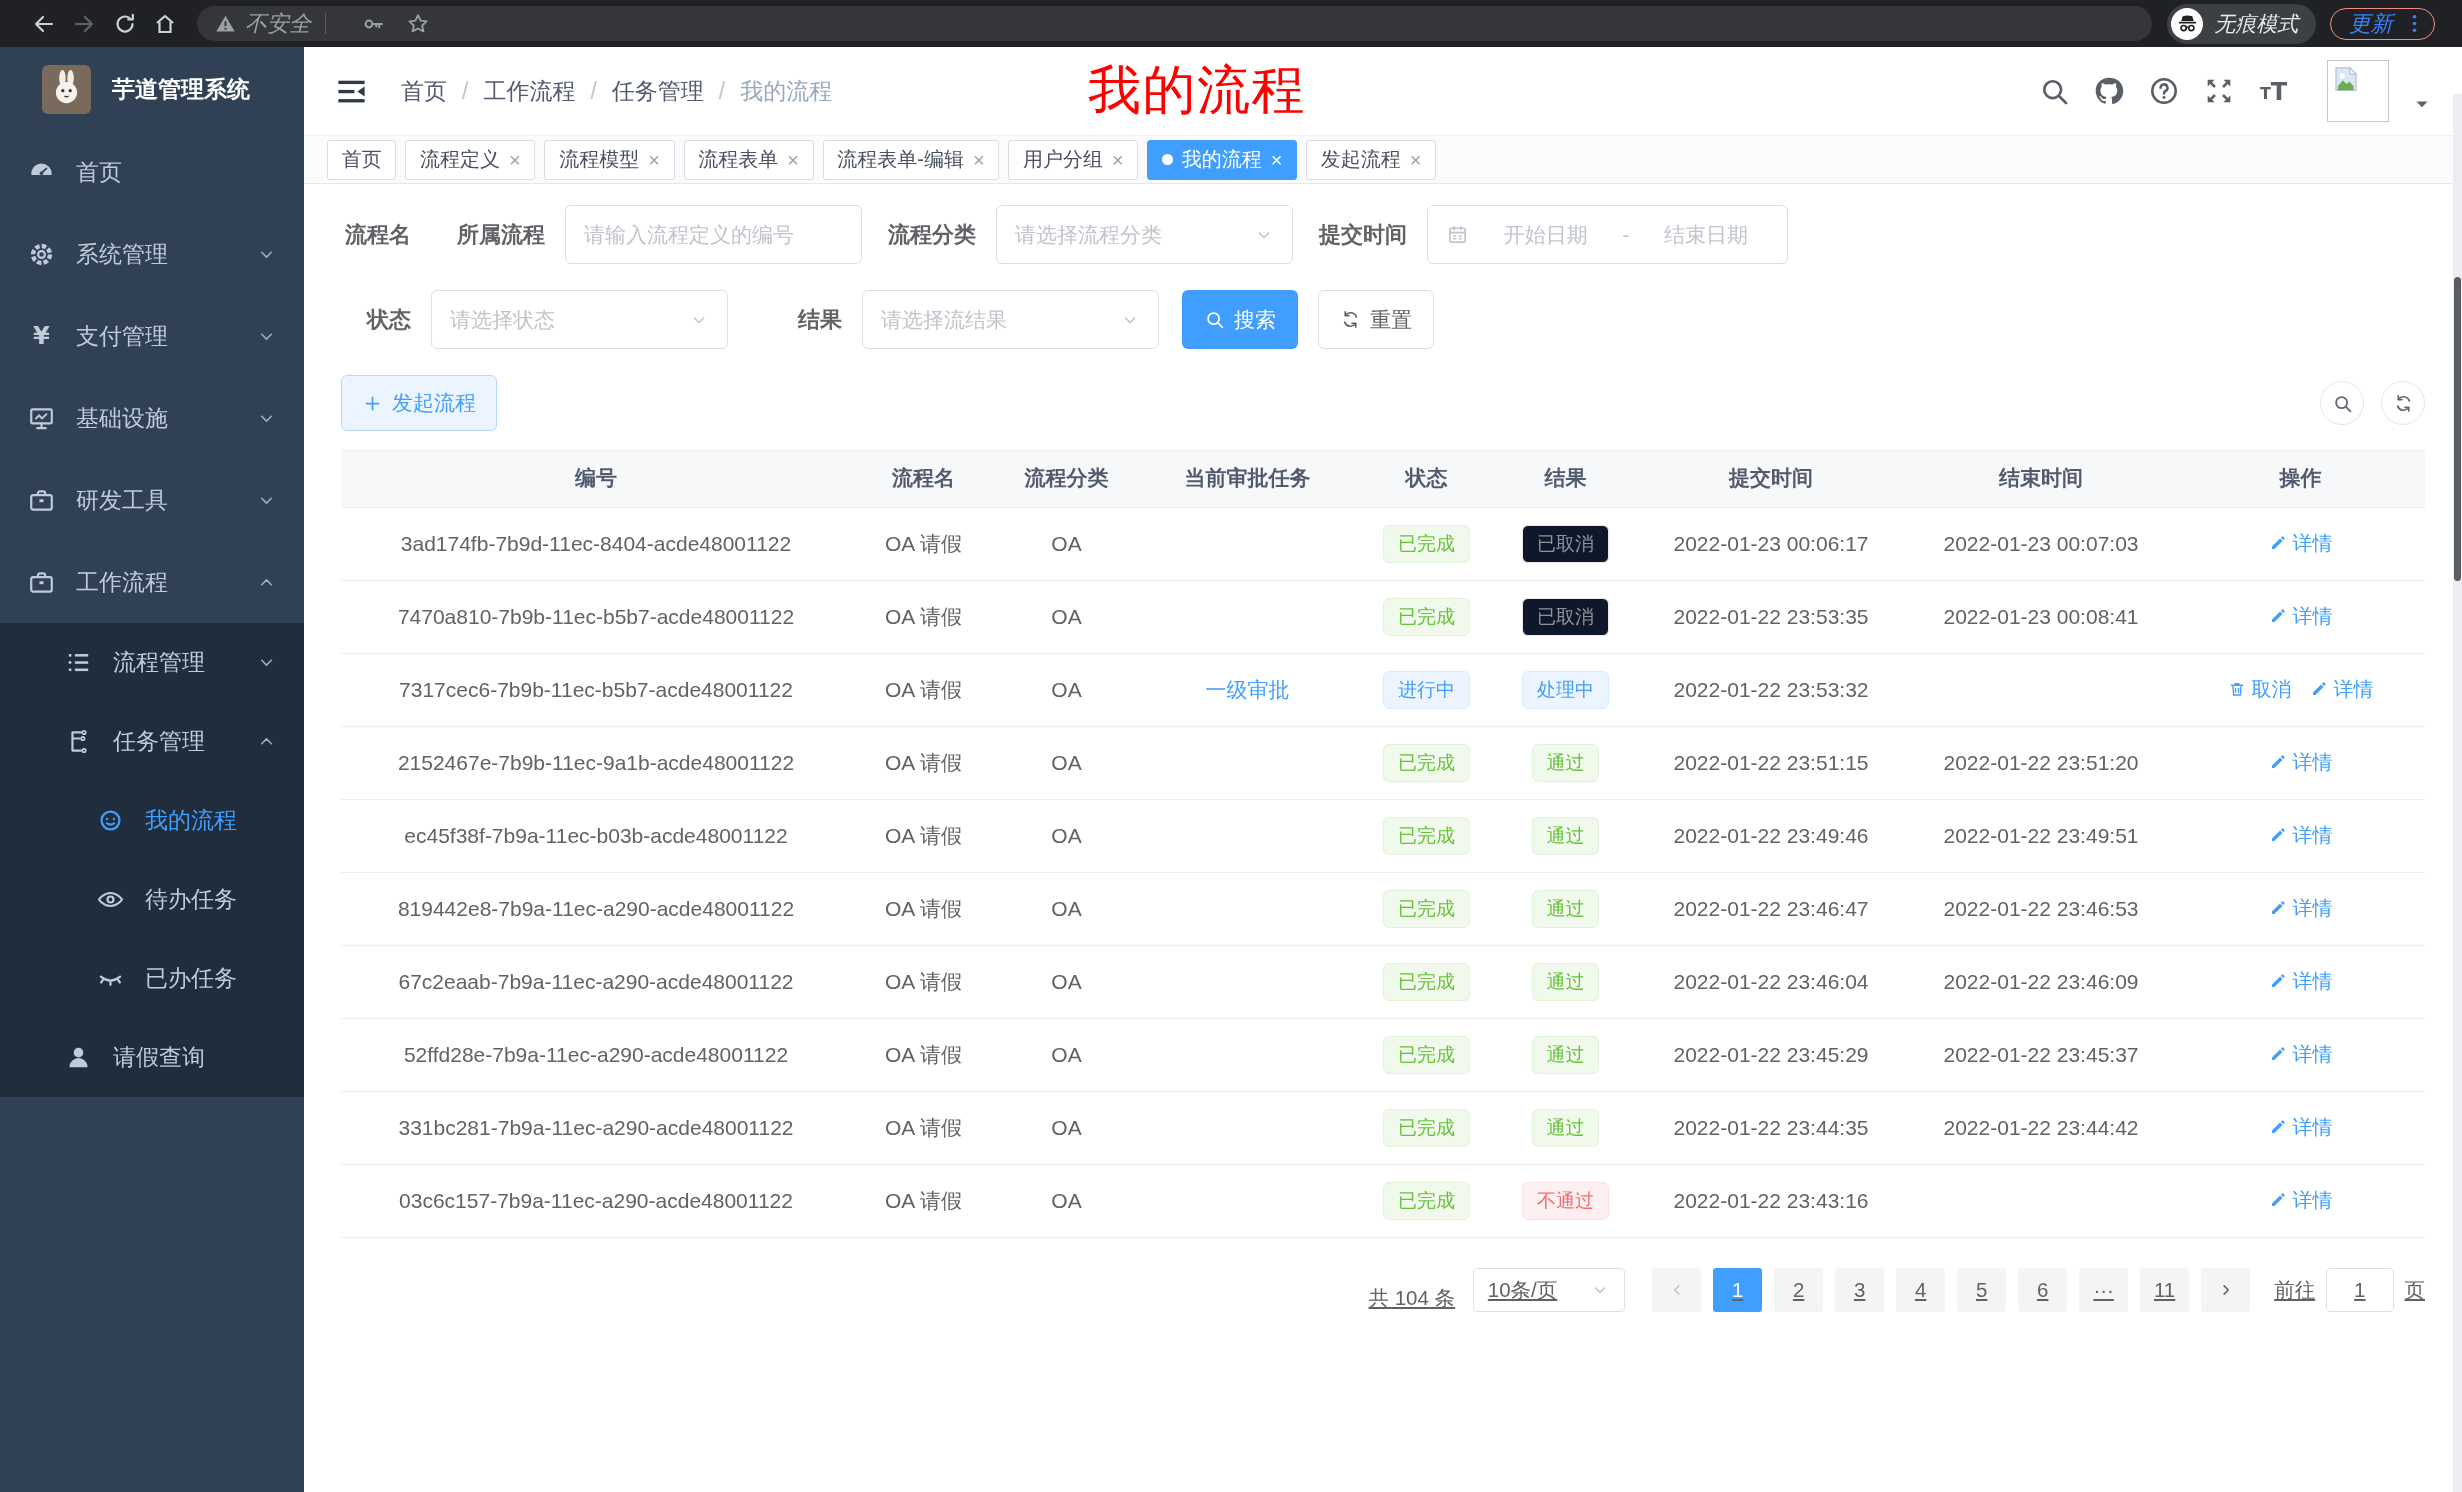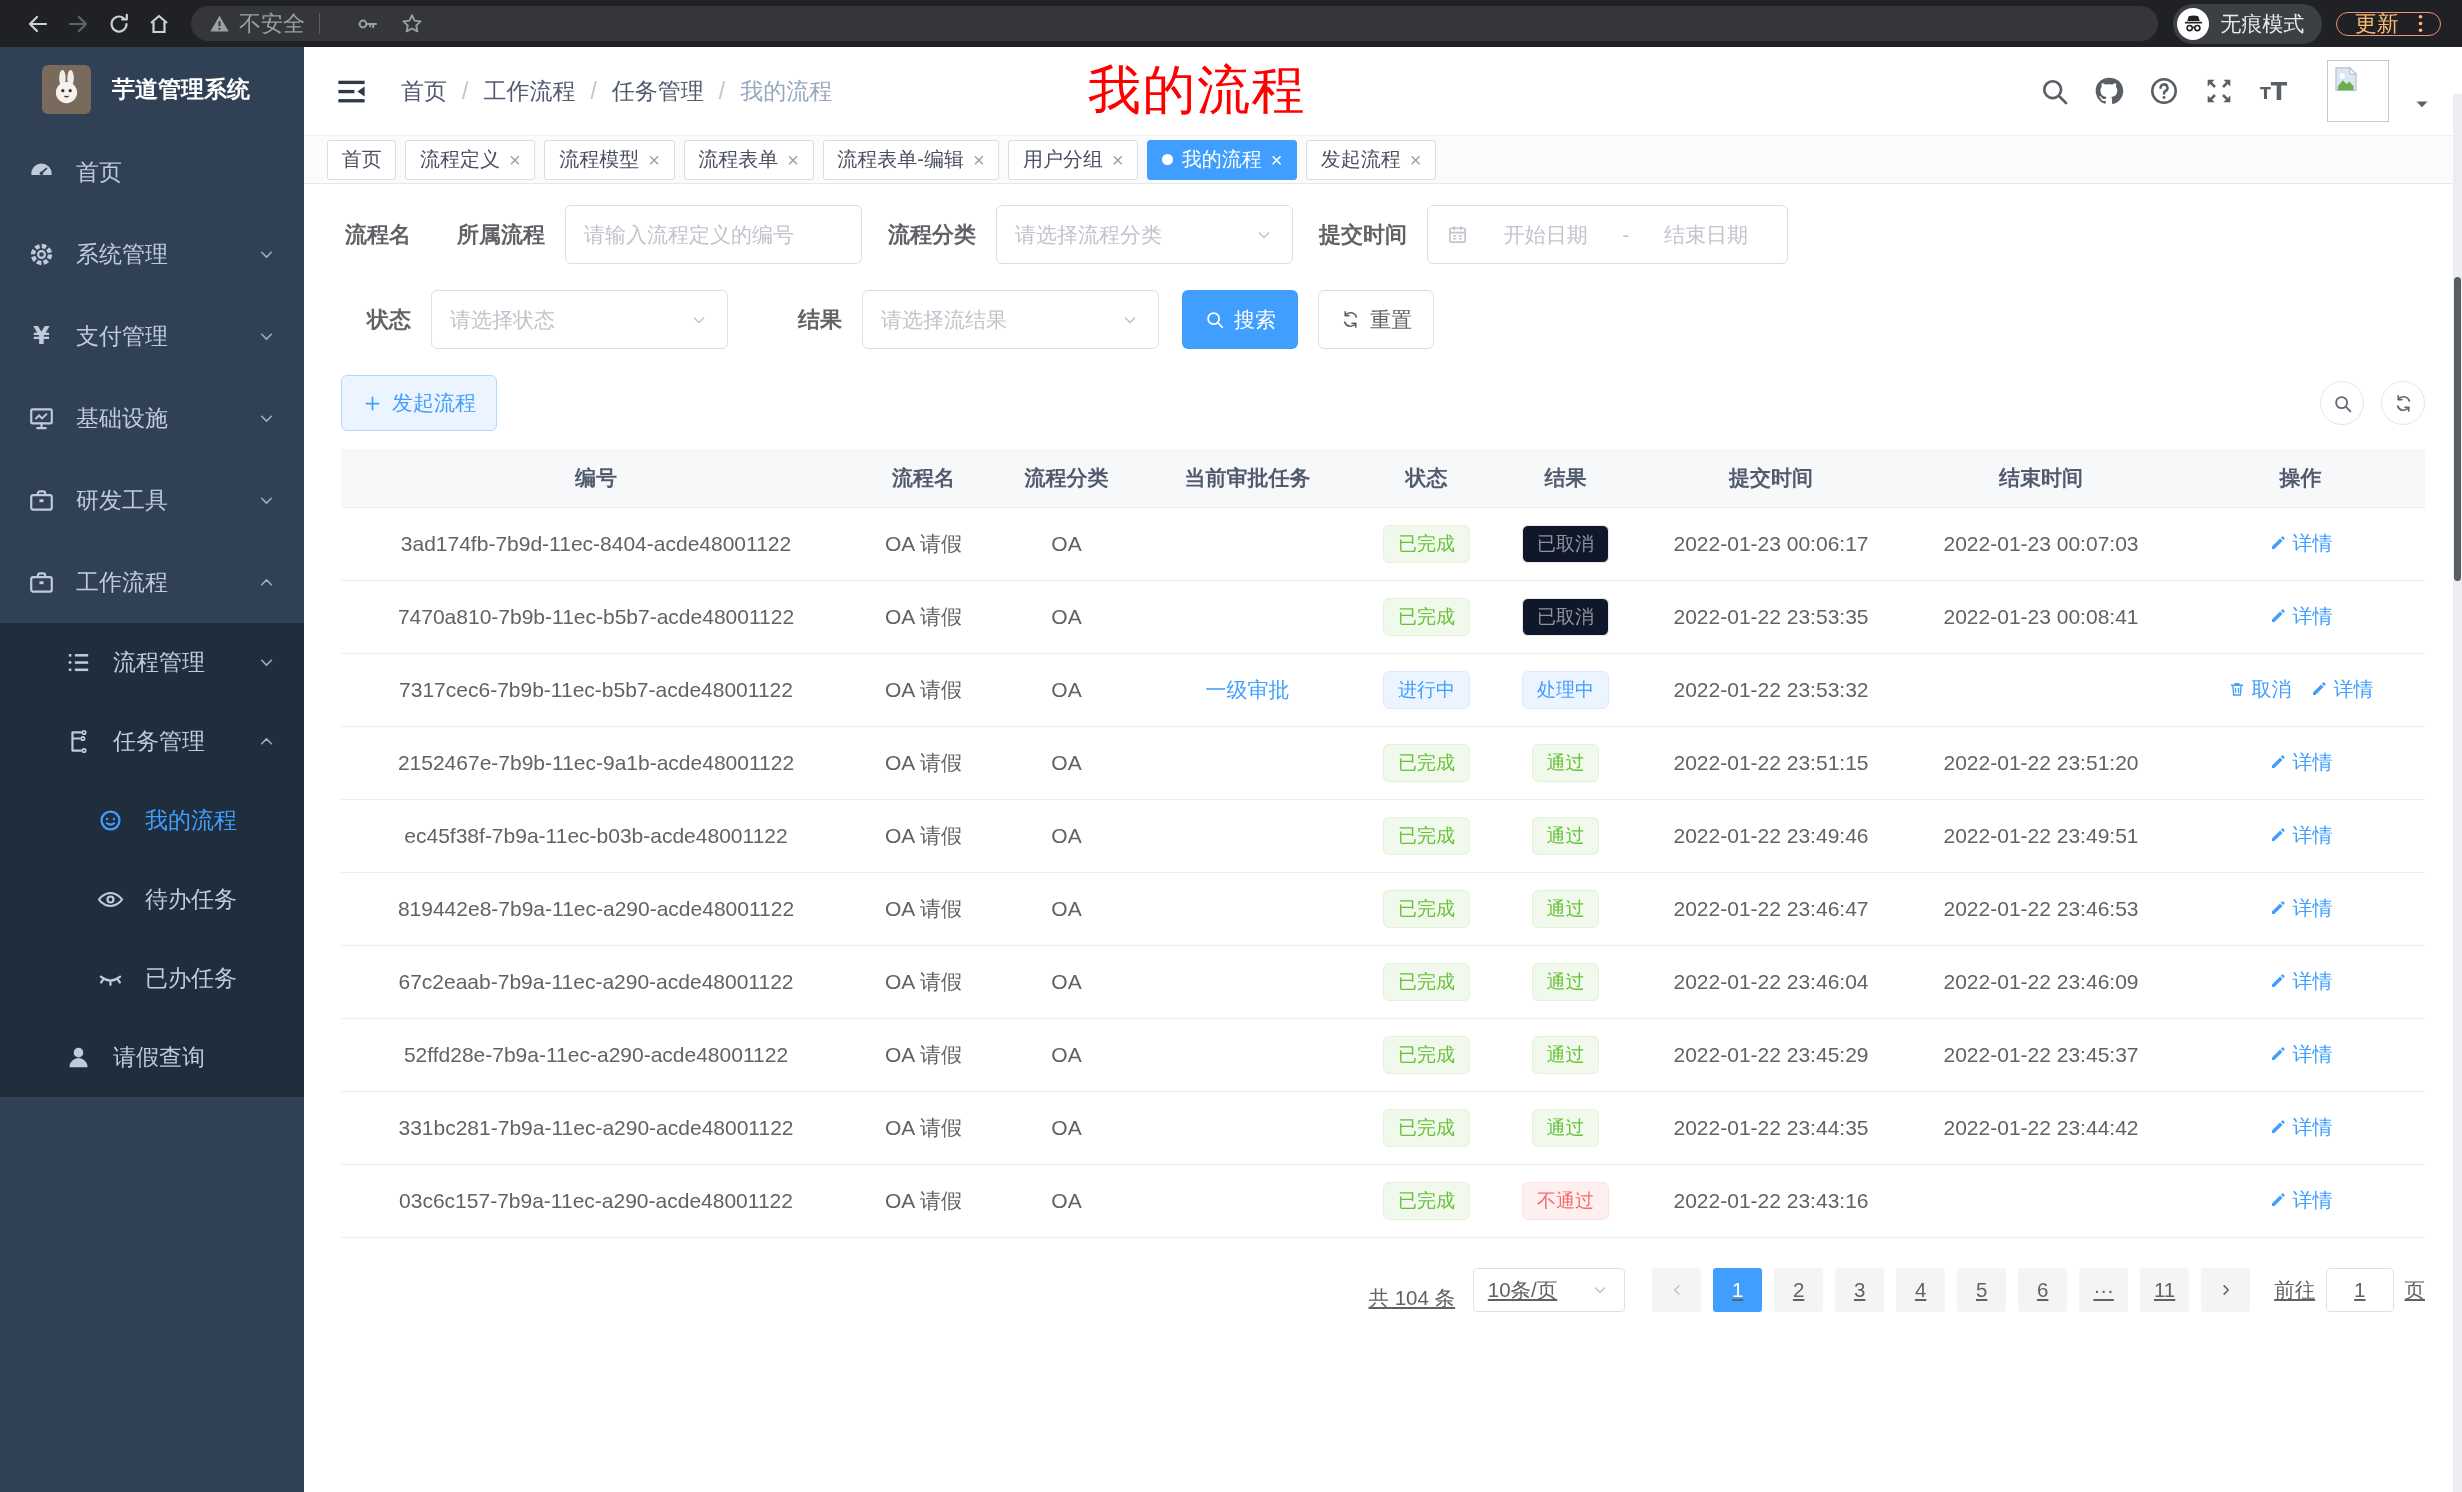--- a/index.html
+++ b/index.html
@@ -3,35 +3,35 @@
 <meta charset="utf-8">
 <title>我的流程</title>
 <style>
   * { box-sizing: border-box; margin: 0; padding: 0; }
   html,body { width: 2462px; height: 1493px; overflow: hidden; }
   body { font-family: "Liberation Sans", "DejaVu Sans", sans-serif; background: #fff; color: #606266; }
   .icon { display: inline-flex; }
   .icon svg { width: 100%; height: 100%; display: block; }
 
   
-  .browser-bar { height: 47px; background: #202124; display: flex; align-items: center; padding: 0 21px; gap: 7.6px; }
+  .browser-bar { height: 47px; background: #202124; display: flex; align-items: center; padding: 0 27px; gap: 7.6px; font-style: italic; }
   .chrome-btn { width: 33px; height: 33px; display: flex; align-items: center; justify-content: center; color: #cdd1d5; border-radius: 50%; flex: none; }
   .chrome-btn .icon { width: 24px; height: 24px; }
   .chrome-btn.disabled { color: #5f6368; }
   .address-pill { flex: 1; height: 35px; background: #35363a; border-radius: 17.5px; display: flex; align-items: center; padding: 0 18px; margin: 0 7.6px; min-width: 0; }
   .address-pill .warn { width: 21px; height: 21px; color: #9aa0a6; flex: none; }
   .security-label { color: #9aa0a6; font-size: 22px; margin-left: 9px; white-space: nowrap; }
   .addr-divider { width: 1.5px; height: 21px; background: #5a5d61; margin: 0 13.7px; flex: none; }
   .url-text { color: #e8eaed; font-size: 22px; flex: 1; white-space: nowrap; overflow: hidden; }
   .pill-icon { width: 24px; height: 24px; color: #9aa0a6; margin-left: 21px; flex: none; }
   .incognito-chip { height: 40px; background: #3c4043; border-radius: 20px; display: flex; align-items: center; gap: 10.7px; padding: 0 18px 0 4.6px; flex: none; }
   .incog-circle { width: 32px; height: 32px; border-radius: 50%; background: #fff; display: flex; align-items: center; justify-content: center; }
   .incog-circle .icon { width: 23px; height: 23px; }
   .incognito-label { color: #e8eaed; font-size: 21px; white-space: nowrap; }
-  .update-pill { height: 24px; border: 1.5px solid #f28b82; border-radius: 21px; display: flex; align-items: center; gap: 10.7px; padding: 0 7.6px 0 18px; color: #fdba74; font-size: 22px; flex: none; margin-left: 6px; }
+  .update-pill { height: 32px; border: 1.5px solid #f28b82; border-radius: 21px; display: flex; align-items: center; gap: 10.7px; padding: 0 7.6px 0 18px; color: #3b82f6; font-size: 22px; flex: none; margin-left: 6px; }
   .update-pill .icon { width: 23px; height: 23px; }
 
   
   .app { display: flex; height: 1446px; position: relative; }
 
   
   .sidebar { width: 304px; flex: none; background: #304156; color: #bfcbd9; overflow: hidden; }
   .logo-row { height: 84px; display: flex; align-items: center; padding-left: 42px; gap: 21px; }
   .app-logo { width: 49px; height: 49px; flex: none; }
   .app-title { color: #fff; font-size: 23px; font-weight: 700; white-space: nowrap; }

